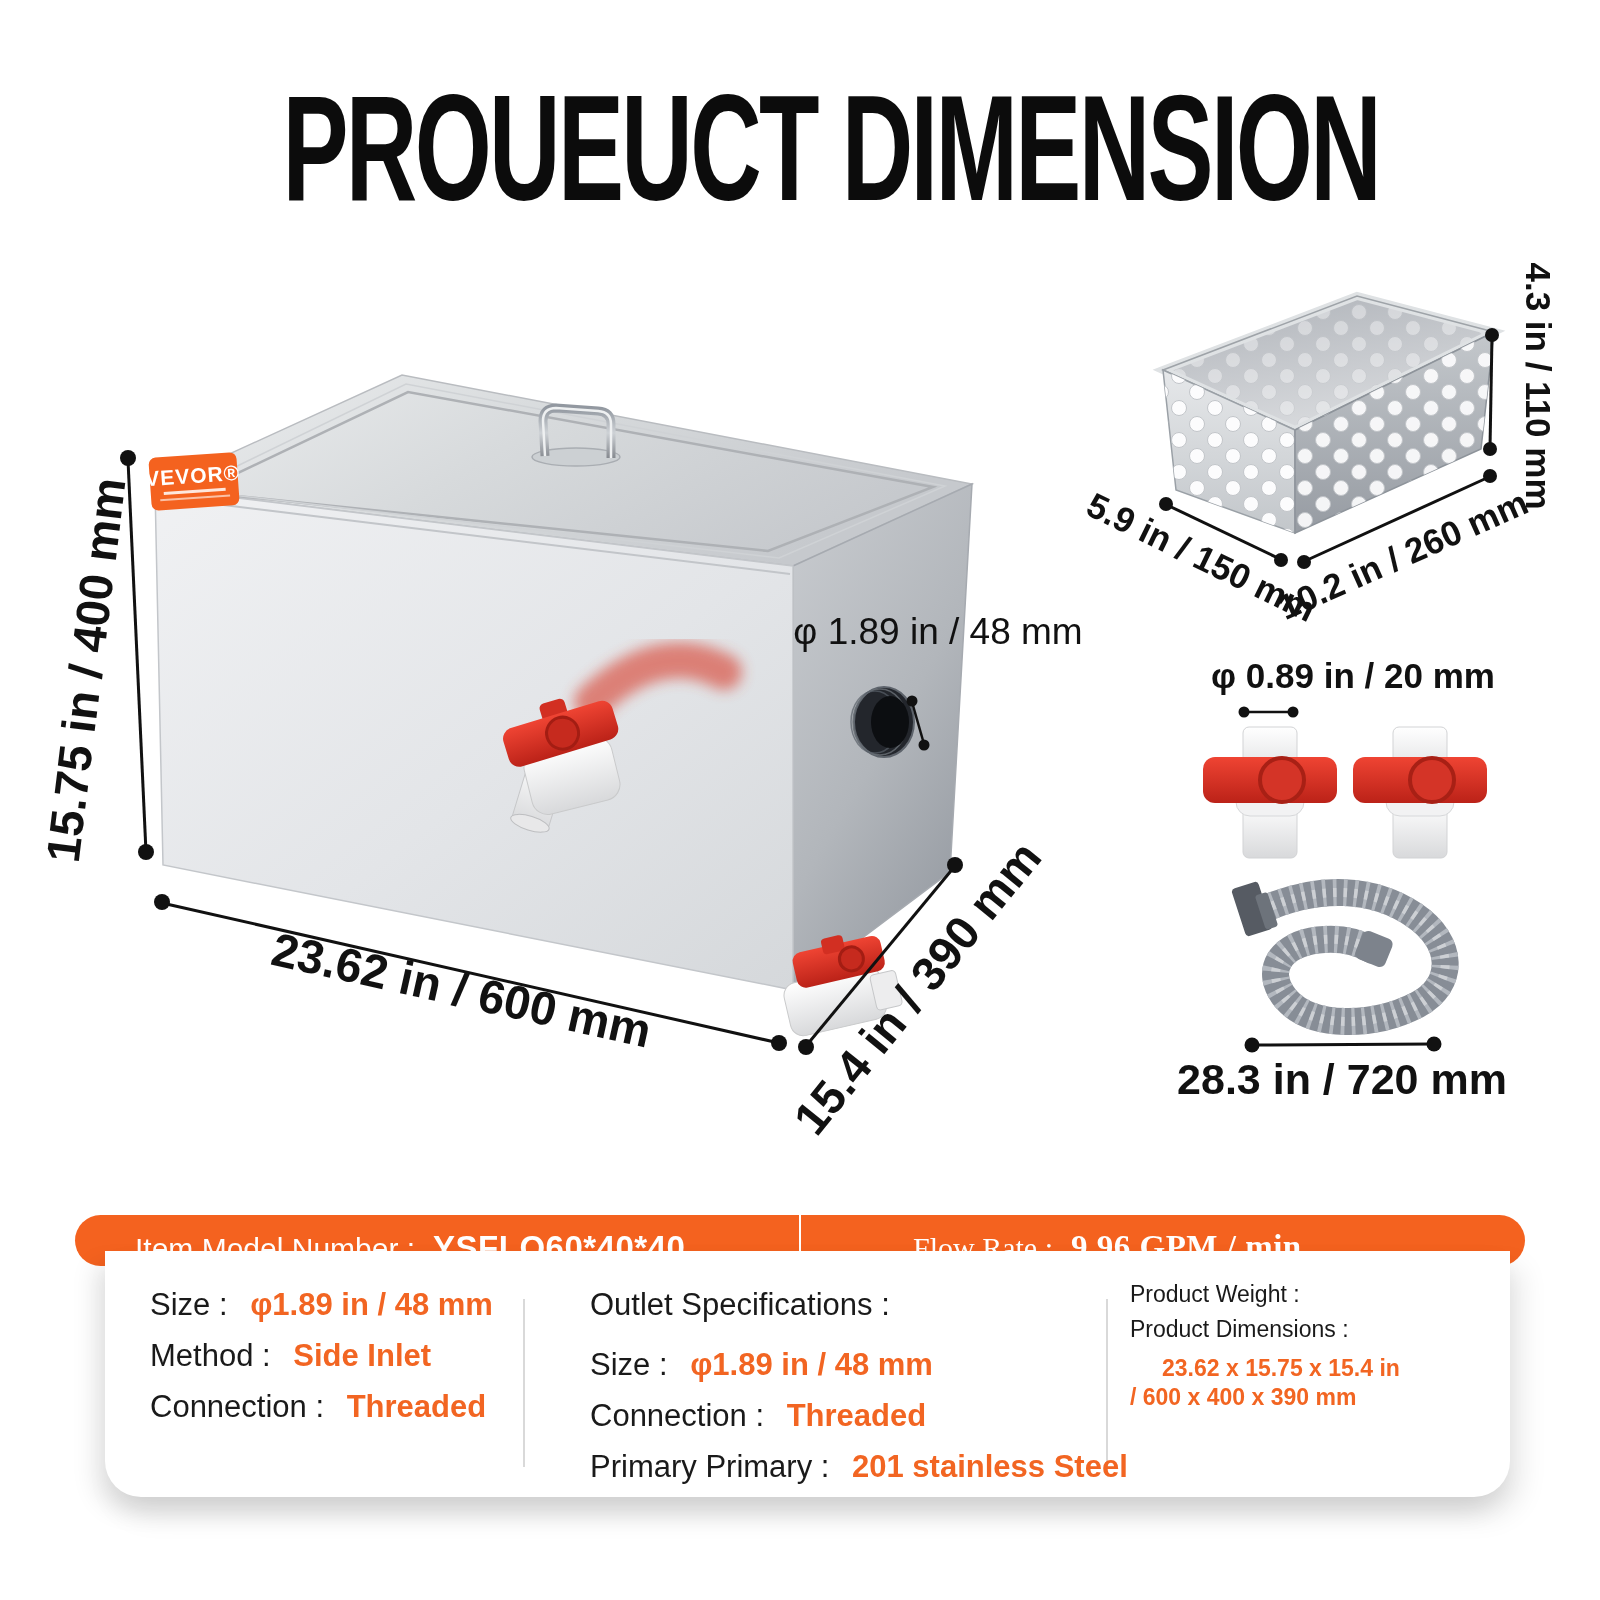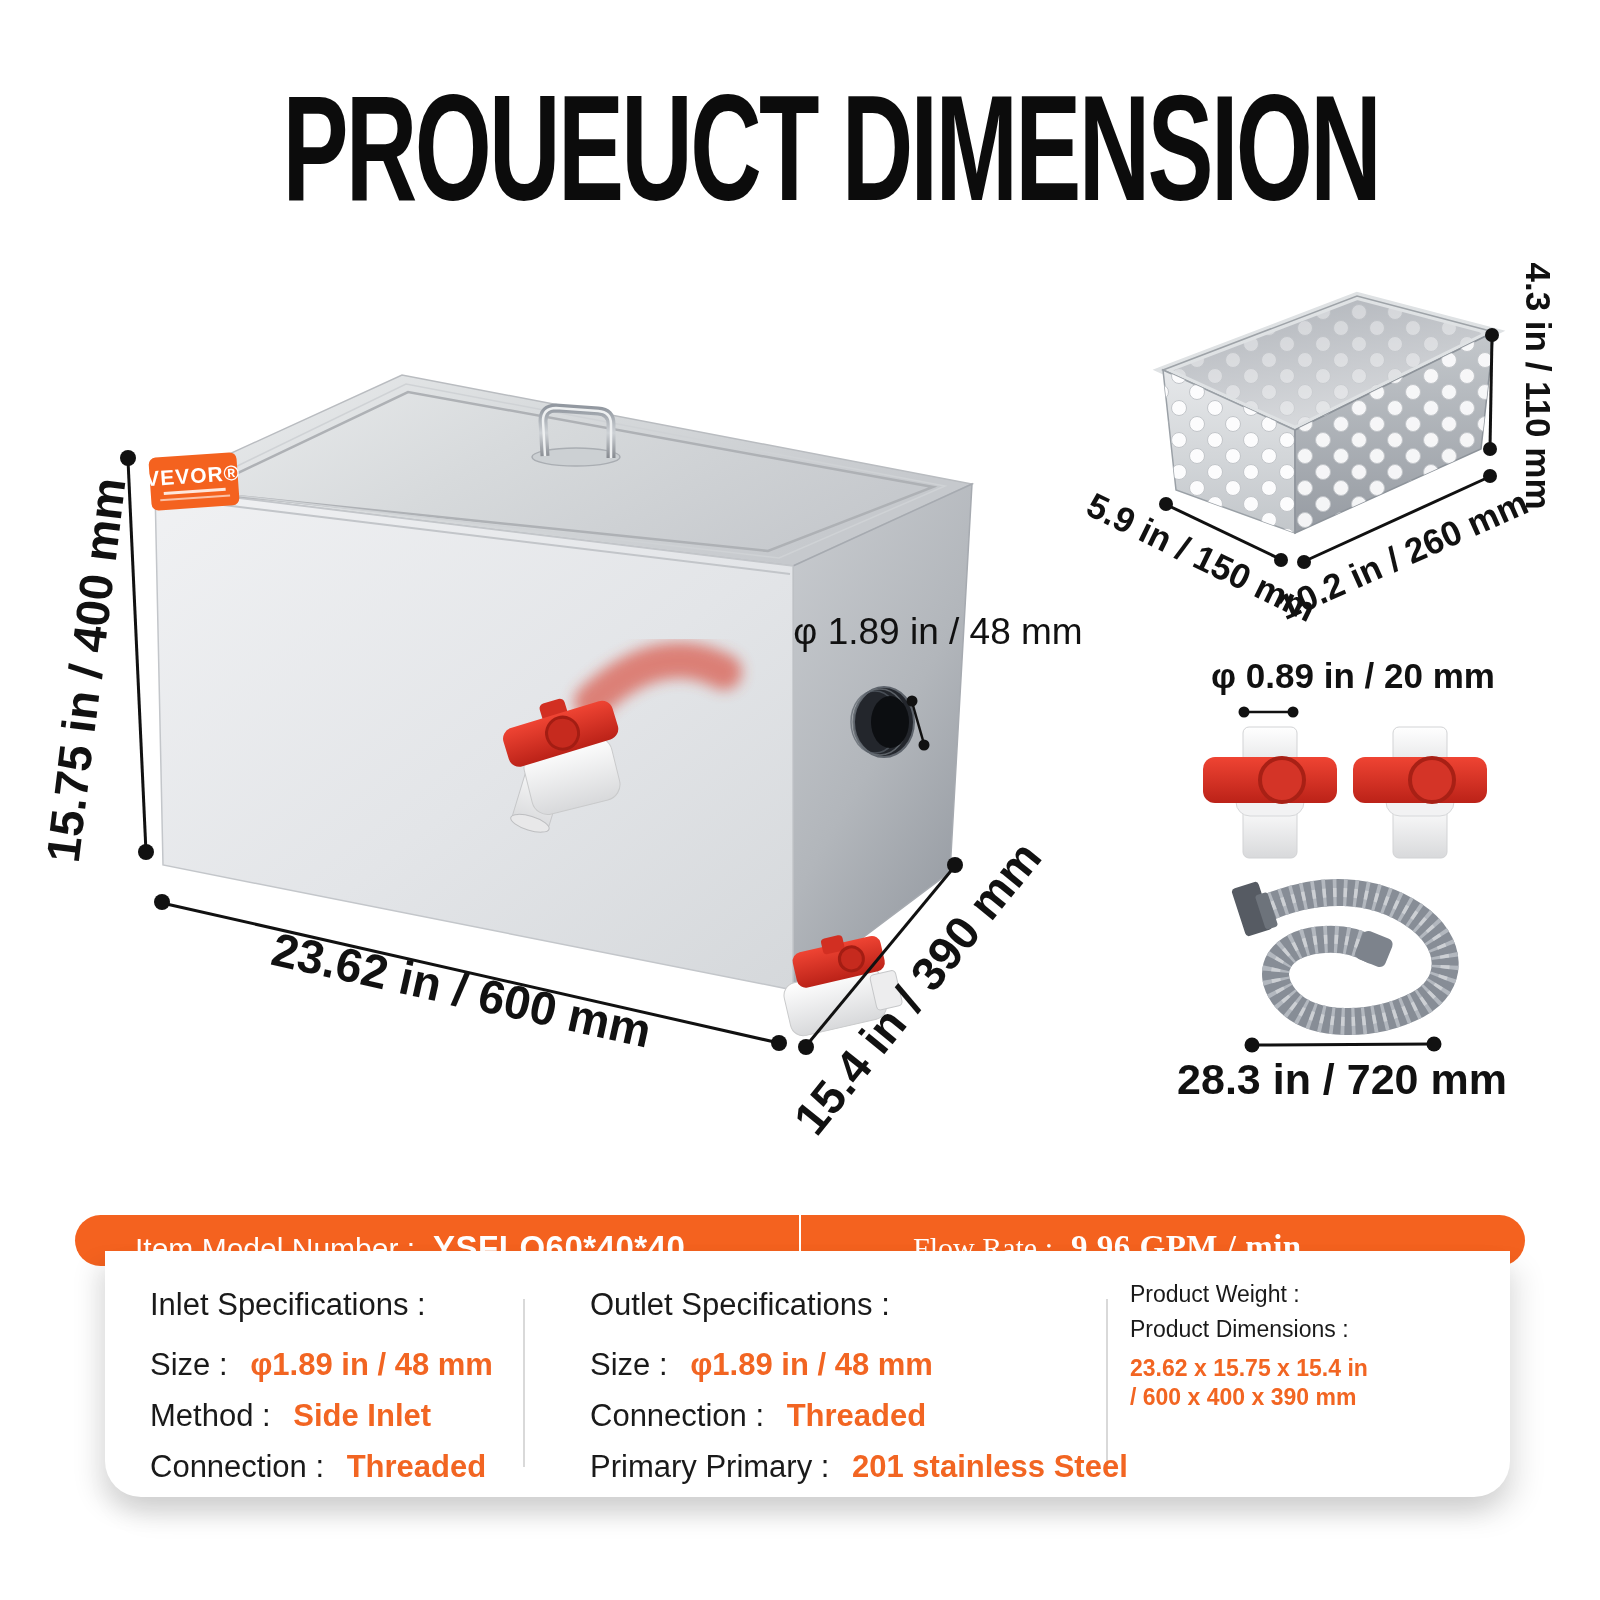--- a/index.html
+++ b/index.html
@@ -252,21 +252,20 @@
     <span class="bar-label">Flow Rate :</span>
     <span class="bar-value">9.96 GPM / min</span>
   </div>
 </div>
 
 <div class="spec-card">
   <div class="v-divider" style="left:418px;"></div>
   <div class="v-divider" style="left:1001px;"></div>
 
   <div class="col" style="left:45px;">
-    <div class="spec-heading">Inlet Specifications :</div>
     <div class="spec-row">
       <span class="lbl">Size :</span>
       <span class="val">φ1.89 in / 48 mm</span>
     </div>
     <div class="spec-row">
       <span class="lbl">Method :</span>
       <span class="val">Side Inlet</span>
     </div>
     <div class="spec-row">
       <span class="lbl">Connection :</span>
@@ -286,16 +285,16 @@
     </div>
     <div class="spec-row">
       <span class="lbl">Primary Primary :</span>
       <span class="val">201 stainless Steel</span>
     </div>
   </div>
 
   <div class="col col3" style="left:1025px;top:30px;">
     <div class="blk black">Product Weight :</div>
     <div class="blk black">Product Dimensions :</div>
-    <div class="blk orange" style="margin-top:12px;margin-bottom:2px;">23.62 x 15.75 x 15.4 in</div>
+    <div class="blk orange" style="margin-top:12px;margin-bottom:2px;margin-left:32px;">23.62 x 15.75 x 15.4 in</div>
     <div class="blk orange">/ 600 x 400 x 390 mm</div>
   </div>
 </div>
 
 </body></html>

